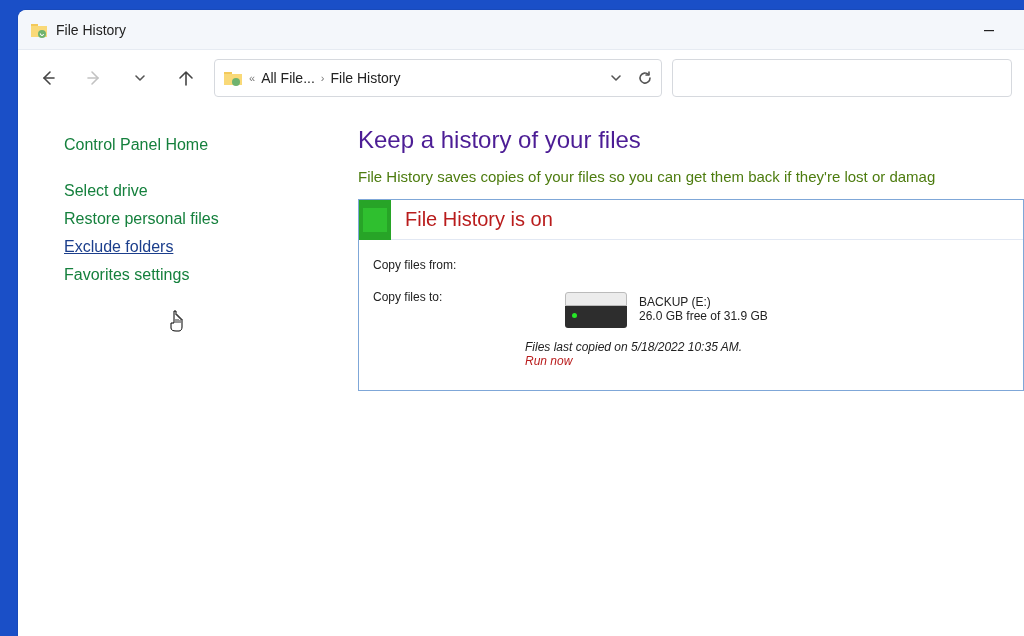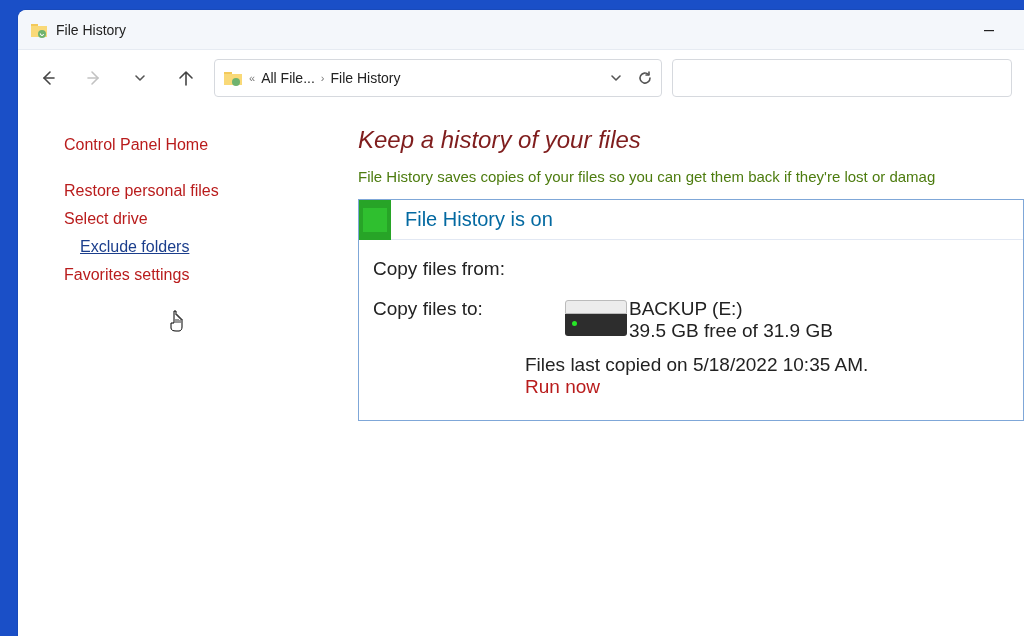--- a/index.html
+++ b/index.html
@@ -82,38 +82,37 @@
   .content {
     display: flex;
     height: calc(100% - 96px);
   }
   .sidebar {
     width: 310px;
     padding: 30px 20px 0 46px;
   }
   .sidebar a, .sidebar .home {
     display: block;
-    color: #b91c1c;
+    color: #15803d;
     font-size: 16px;
     text-decoration: none;
     margin-bottom: 10px;
   }
   .sidebar .home { margin-bottom: 28px; }
-  .sidebar a.hovered { text-decoration: underline; color: #1b3e8c; margin-left: 16px; }
+  .sidebar a.hovered { text-decoration: underline; color: #1b3e8c; }
 
   .main {
     flex: 1;
     padding: 20px 0 0 30px;
   }
   h1 {
-    color: #7f1d1d;
+    color: #4c1d95;
     font-weight: 400;
     font-size: 24px;
     margin-bottom: 14px;
-    font-style: italic;
   }
   .desc {
     color: #4d7c0f;
     font-size: 15px;
     margin-bottom: 14px;
     white-space: nowrap;
     overflow: hidden;
   }
   .status-box {
     border: 1px solid #7fa7d8;
@@ -124,39 +123,39 @@
     align-items: center;
     height: 40px;
     border-bottom: 1px solid #e2e8f3;
   }
   .status-square {
     width: 32px; height: 40px; background: #27a427;
     display:flex; align-items:center; justify-content:center;
   }
   .status-square-inner { width:24px; height:24px; background:#2fbf2f; }
   .status-title {
-    color: #0369a1;
+    color: #b91c1c;
     font-size: 20px;
     margin-left: 14px;
   }
   .status-body {
     padding: 18px 14px 22px 14px;
-    font-size: 19px;
+    font-size: 12px;
     color: #222;
   }
   .row { display: flex; margin-bottom: 18px; }
   .row .label { width: 152px; }
-  .drive-block { display:flex; align-items: flex-start; gap: 2px; padding-left: 40px; }
+  .drive-block { display:flex; align-items: center; gap: 12px; padding-left: 40px; }
   .drive-img {
     width: 62px; height: 36px; position: relative; margin-top: 2px;
   }
   .drive-top { position:absolute; top:0; left:0; right:0; height:14px; background:#ececec; border:1px solid #bbb; border-radius:3px 3px 0 0; }
   .drive-bot { position:absolute; top:14px; left:0; right:0; bottom:0; background:#2d2d2d; border-radius:0 0 3px 3px; }
   .drive-led { position:absolute; left:7px; top:21px; width:5px; height:5px; background:#26e626; border-radius:50%; }
-  .info-block { margin-top: 12px; }
+  .info-block { margin-top: 12px; font-style: italic; }
   .link { color: #b91c1c; text-decoration: none; }
 
   .cursor {
     position: absolute;
     left: 150px;
     top: 300px;
     pointer-events: none;
   }
 
   svg { display: block; }
@@ -238,22 +237,22 @@
         </span>
       </span>
     </div>
 
     <div class="search-bar"></div>
   </div>
 
   <div class="content">
     <div class="sidebar">
       <span class="home">Control Panel Home</span>
+      <a href="#">Select drive</a>
       <a href="#">Restore personal files</a>
-      <a href="#">Select drive</a>
       <a href="#" class="hovered">Exclude folders</a>
       <a href="#">Favorites settings</a>
     </div>
 
     <div class="main">
       <h1>Keep a history of your files</h1>
       <div class="desc">File History saves copies of your files so you can get them back if they're lost or damag</div>
 
       <div class="status-box">
         <div class="status-header">
@@ -269,21 +268,21 @@
           <div class="row" style="margin-bottom:6px;">
             <div class="label">Copy files to:</div>
             <div class="drive-block">
               <div class="drive-img">
                 <div class="drive-top"></div>
                 <div class="drive-bot"></div>
                 <div class="drive-led"></div>
               </div>
               <div>
                 <div>BACKUP (E:)</div>
-                <div>39.5 GB free of 31.9 GB</div>
+                <div>26.0 GB free of 31.9 GB</div>
               </div>
             </div>
           </div>
           <div class="info-block" style="margin-left:152px;">
             <div>Files last copied on 5/18/2022 10:35 AM.</div>
             <a href="#" class="link">Run now</a>
           </div>
         </div>
       </div>
     </div>

